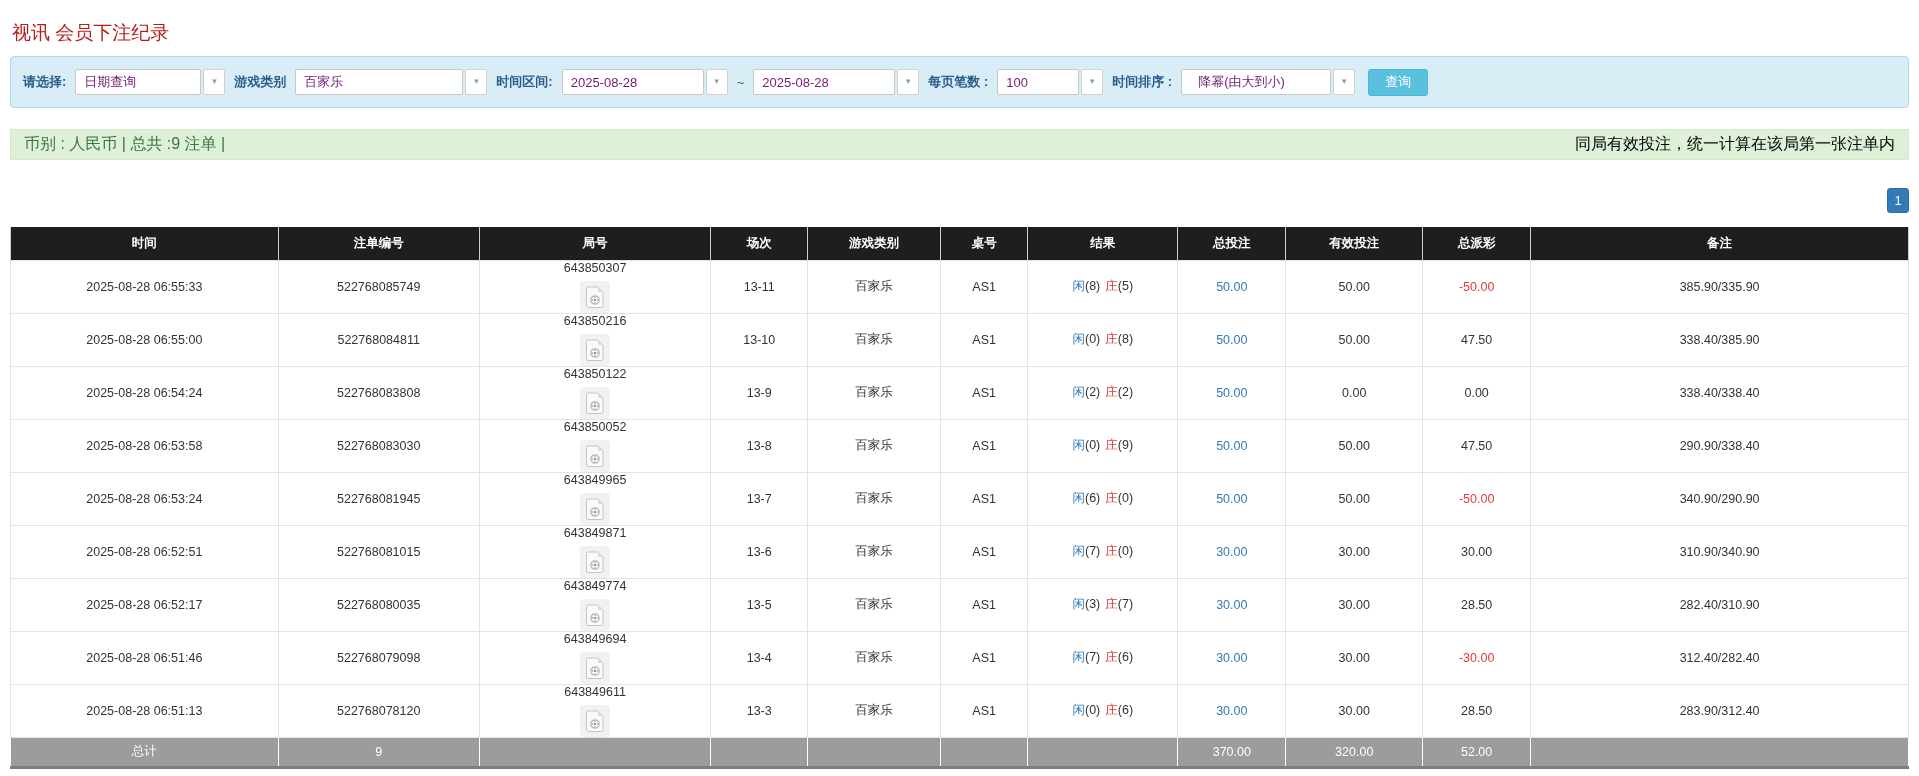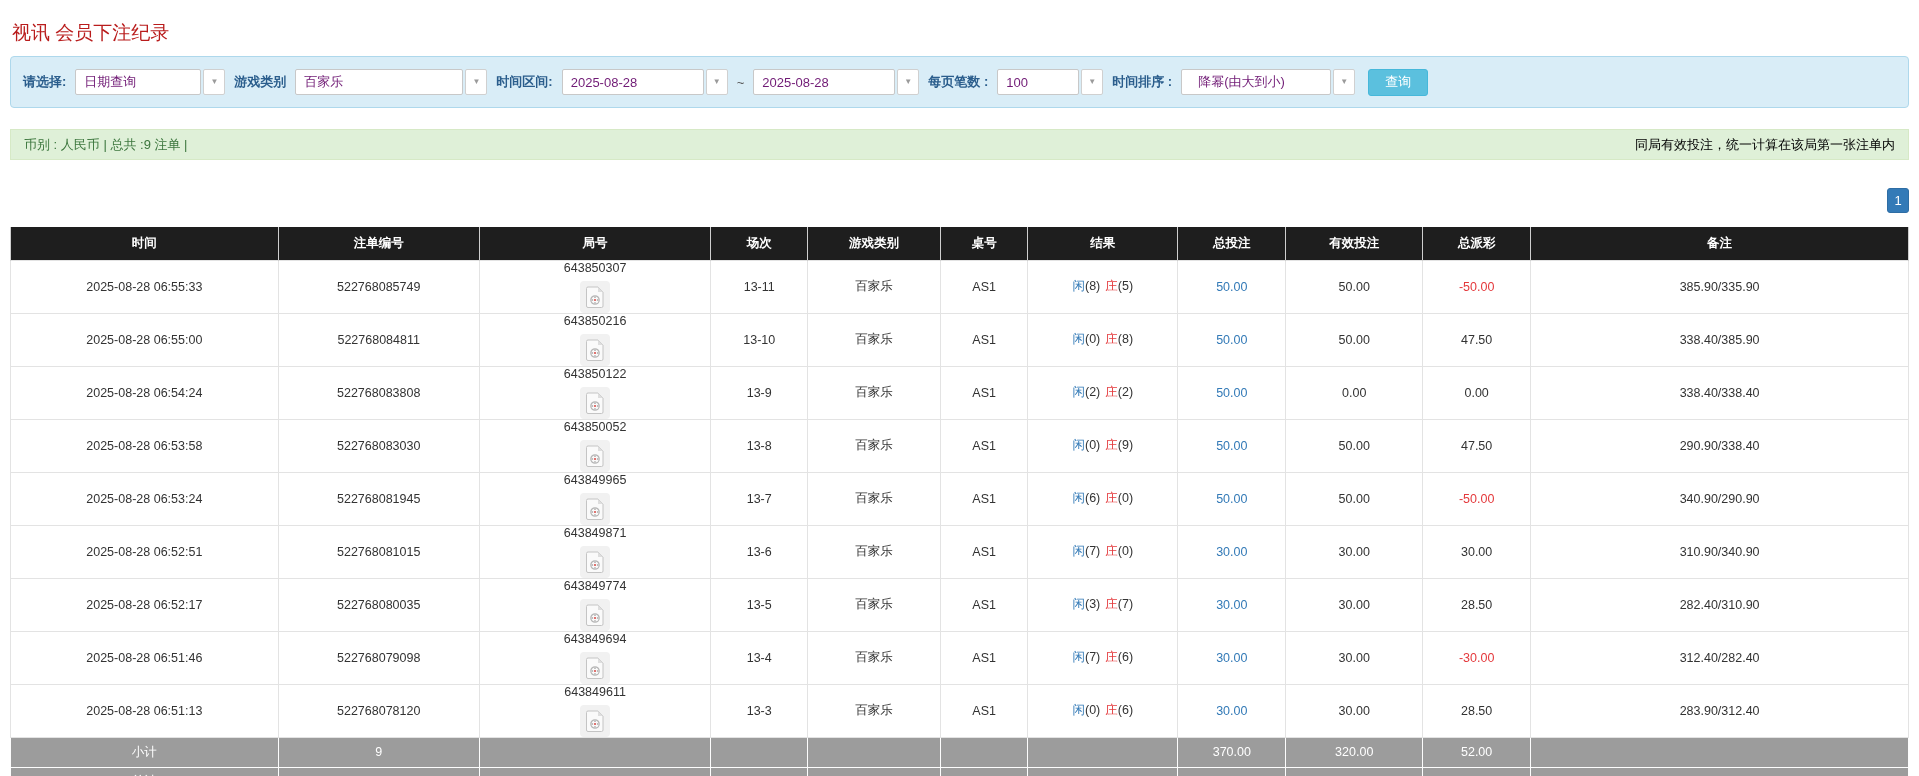--- a/index.html
+++ b/index.html
@@ -28,21 +28,21 @@
   .caret-glyph { font-size: 8px; color: #9a9a9a; line-height: 1; }
   .tilde { color: #555; font-size: 13px; }
   .search-btn {
     height: 27px; padding: 0 16px; background: #5bc0de; border: 1px solid #46b8da; border-radius: 3px;
     color: #fff; font-size: 13px; cursor: pointer; margin-left: 4px;
   }
 
   
   .summary-bar {
     margin-top: 21px; height: 31px; background: #dff0d8; border: 1px solid #d6e9c6;
-    display: flex; align-items: center; justify-content: space-between; padding: 0 13px; font-size: 13px;
+    display: flex; align-items: center; justify-content: space-between; padding: 0 13px; font-size: 16px;
   }
   .summary-left { color: #3c763d; }
   .summary-note { color: #000000; }
 
   
   .pager-row { display: flex; justify-content: flex-end; margin: 28px 0 14px 0; }
   .pager-row.bottom { margin: 18px 0 0 0; }
   .page-btn {
     min-width: 22px; height: 25px; background: #337ab7; border: 1px solid #2e6da4; border-radius: 3px;
     color: #fff; font-size: 13px; display: flex; align-items: center; justify-content: center; cursor: pointer;
@@ -445,33 +445,20 @@
       <span class="result-p">闲</span><span class="result-n">(0)</span><span class="result-b">庄</span><span class="result-n">(6)</span>
     </td>
     <td><a class="betlink">30.00</a></td>
     <td>30.00</td>
     <td class="payout">28.50</td>
     <td>283.90/312.40</td>
   </tr>
       </tbody>
     <tfoot>
       <tr>
-        <td>小计</td>
-        <td>9</td>
-        <td></td>
-          <td></td>
-          <td></td>
-        <td></td>
-          <td></td>
-        <td>370.00</td>
-        <td>320.00</td>
-        <td>52.00</td>
-        <td></td>
-      </tr>
-      <tr>
         <td>总计</td>
         <td>9</td>
         <td></td>
           <td></td>
           <td></td>
         <td></td>
           <td></td>
         <td>370.00</td>
         <td>320.00</td>
         <td>52.00</td>

